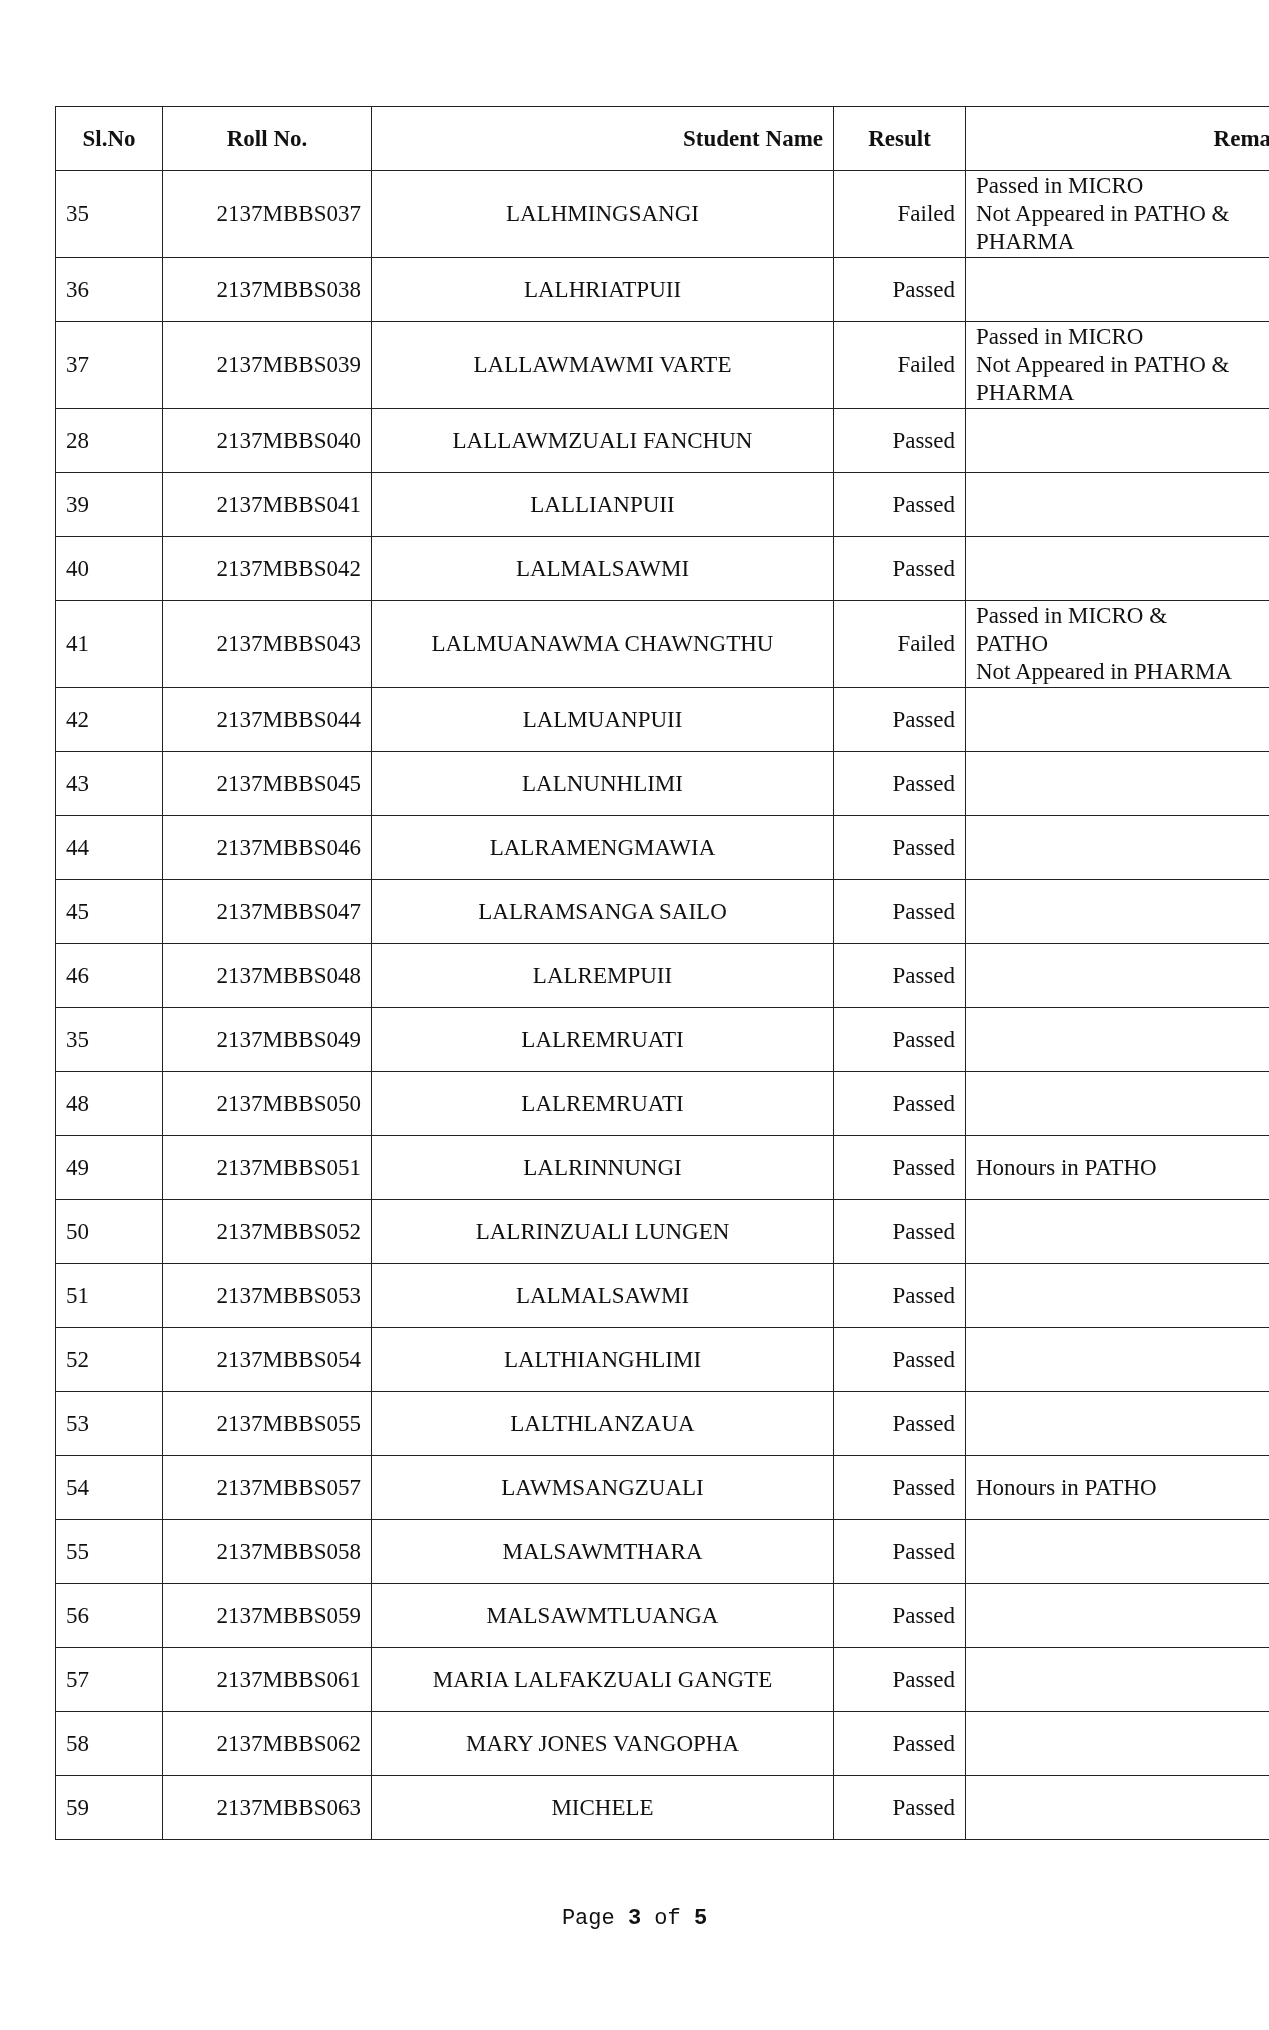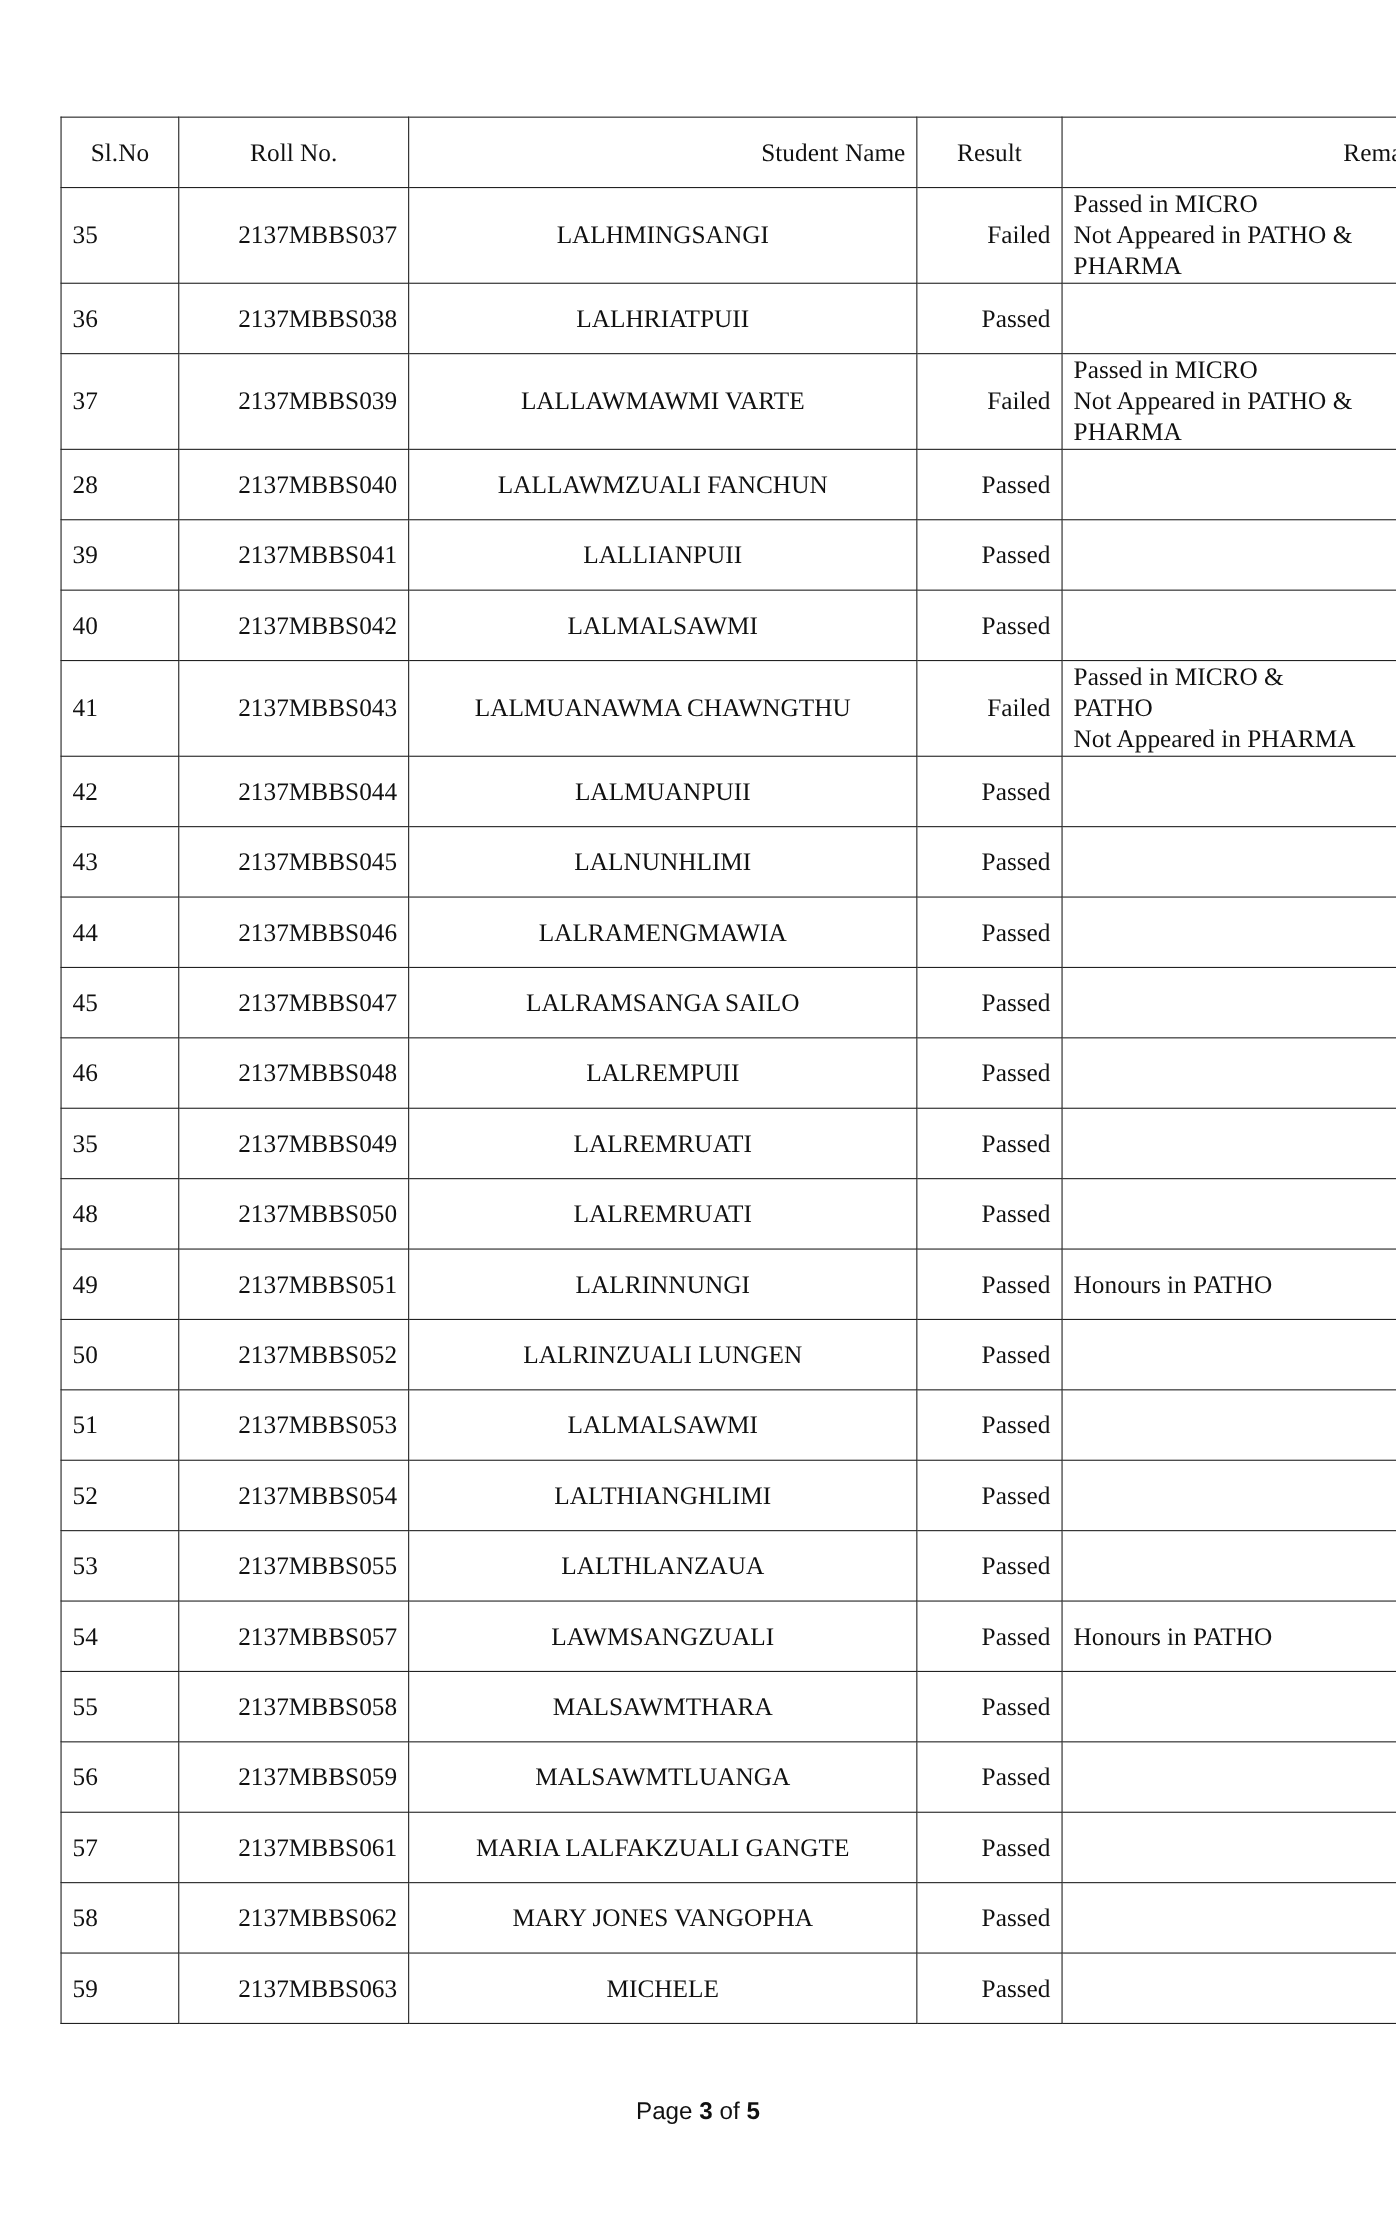--- a/index.html
+++ b/index.html
@@ -29,21 +29,21 @@
   table.results th,
   table.results td {
     border: 1.5px solid #222222;
     font-size: 23px;
     line-height: 28px;
     vertical-align: middle;
     padding: 0 10px;
     overflow: hidden;
   }
   table.results th {
-    font-weight: normal;
+    font-weight: bold;
     height: 63px;
   }
   table.results td {
     height: 63px;
   }
   table.results tr.tall td {
     height: 86px;
   }
   .c-sl { width: 86px; text-align: left; }
   .c-roll { width: 188px; text-align: right; }
@@ -53,21 +53,21 @@
   th.c-sl, th.c-roll, th.c-result { text-align: center; }
   th.c-name, th.c-remarks { text-align: right; }
   td.c-sl, td.c-roll, td.c-result { padding: 0 4px; }
   .remark-line { display: block; white-space: nowrap; }
   .footer {
     position: absolute;
     left: 0;
     width: 1269px;
     top: 1906px;
     text-align: center;
-    font-family: Liberation Sans, sans-serif;
+    font-family: Liberation Mono, monospace;
     font-size: 22px;
     color: #111111;
   }
   .footer b { font-weight: bold; }
 </style>
 </head>
 <body>
 
 <div class="sheet">
   <table class="results">

